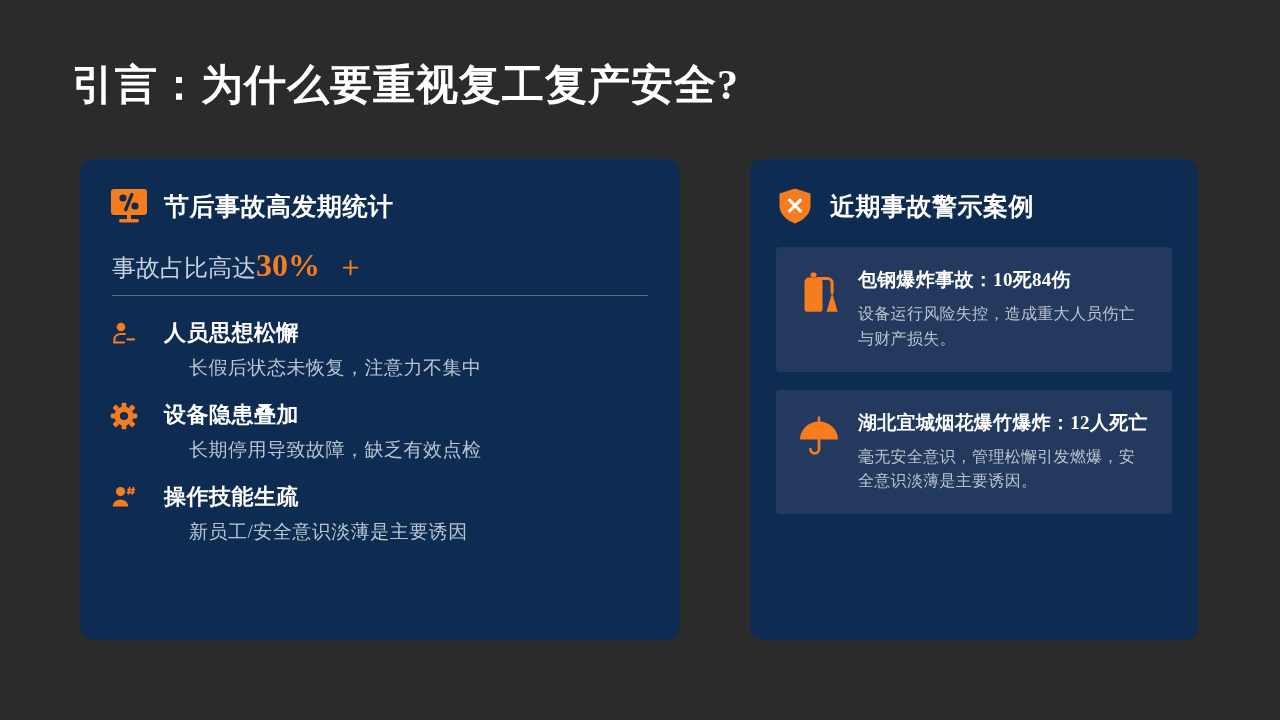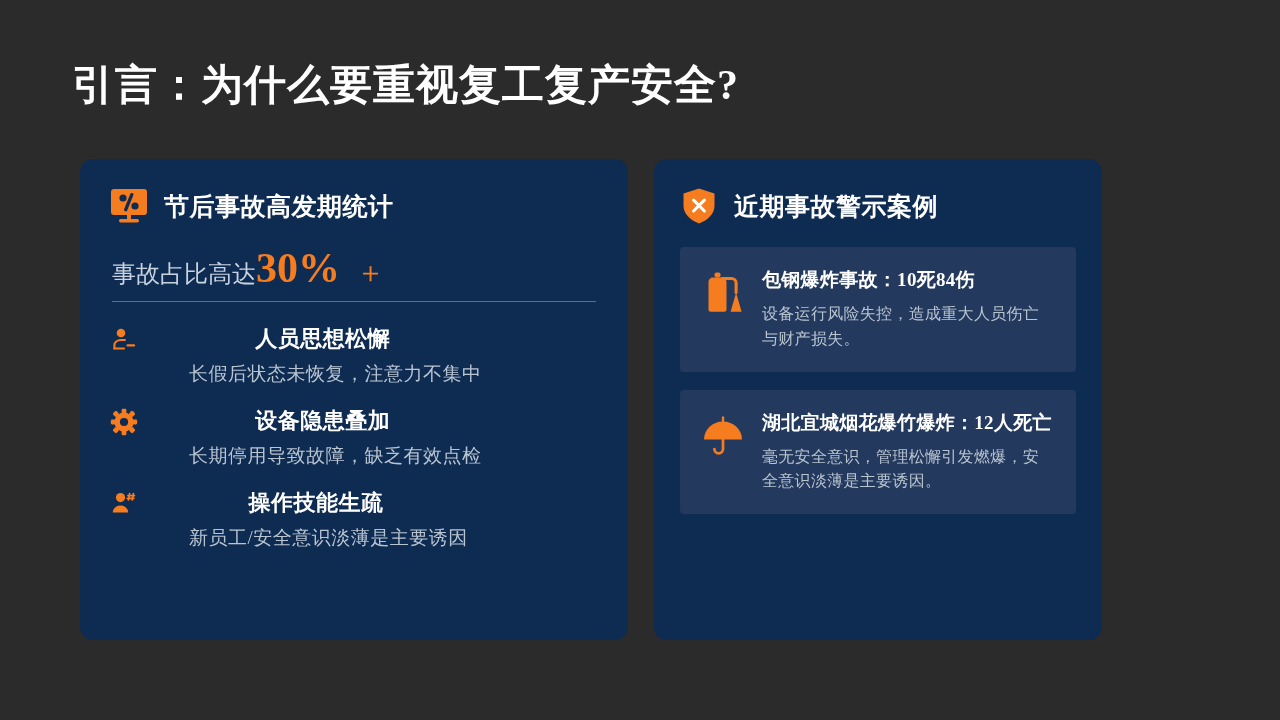--- a/index.html
+++ b/index.html
@@ -27,22 +27,22 @@
     width: 1120px; height: 481px;
     display: flex;
     gap: 26px;
   }
 
   .card {
     background: #0e2b52;
     border-radius: 13px;
     position: relative;
   }
-  .card-left  { width: 548px; padding: 28px 30px 0 30px; text-align: center; }
-  .card-right { width: 448px; padding: 28px 26px 0 26px; }
+  .card-left  { width: 600px; padding: 28px 30px 0 30px; }
+  .card-right { width: 448px; padding: 28px 26px 0 26px; margin-left: 44px; }
 
   .card-head {
     display: flex;
     align-items: center;
     gap: 16px;
     margin-bottom: 22px;
   }
   .card-head-title {
     font-size: 25px;
     font-weight: 700;
@@ -62,21 +62,21 @@
     font-size: 24px;
     color: #c9d3df;
     display: flex;
     align-items: baseline;
     white-space: nowrap;
     margin-left: 2px;
     margin-bottom: 8px;
   }
   .stat-big {
     color: #f57c1f;
-    font-size: 42px;
+    font-size: 32px;
     font-weight: 700;
     line-height: 1;
   }
   .stat-plus {
     color: #f57c1f;
     font-size: 29px;
     font-weight: 400;
     margin-left: 16px;
   }
 

